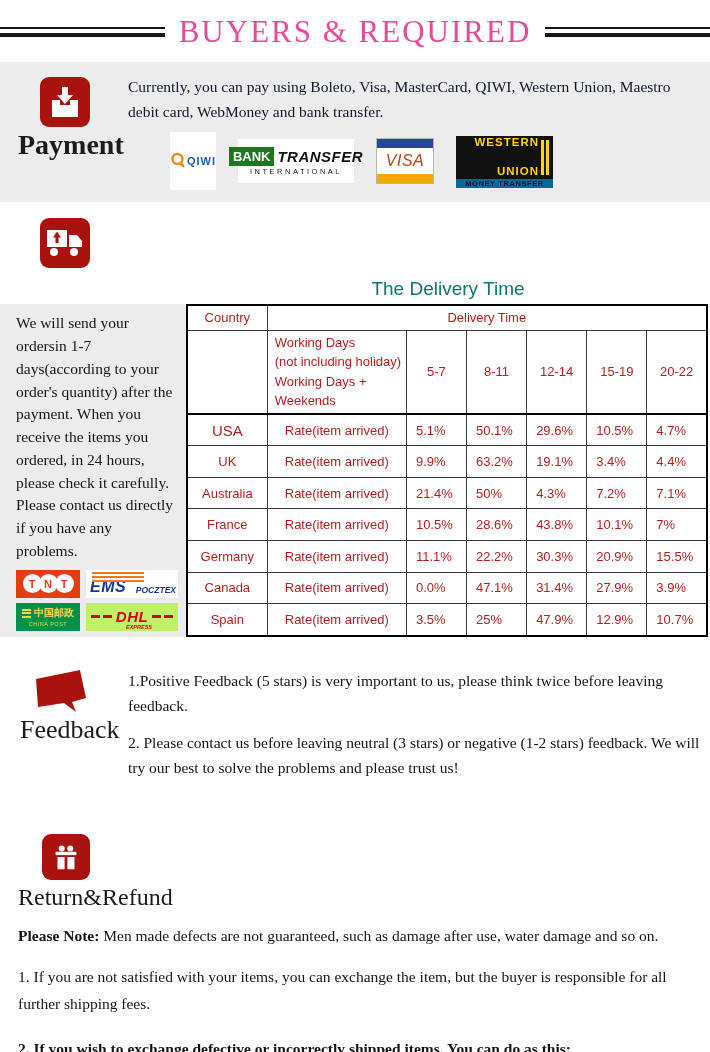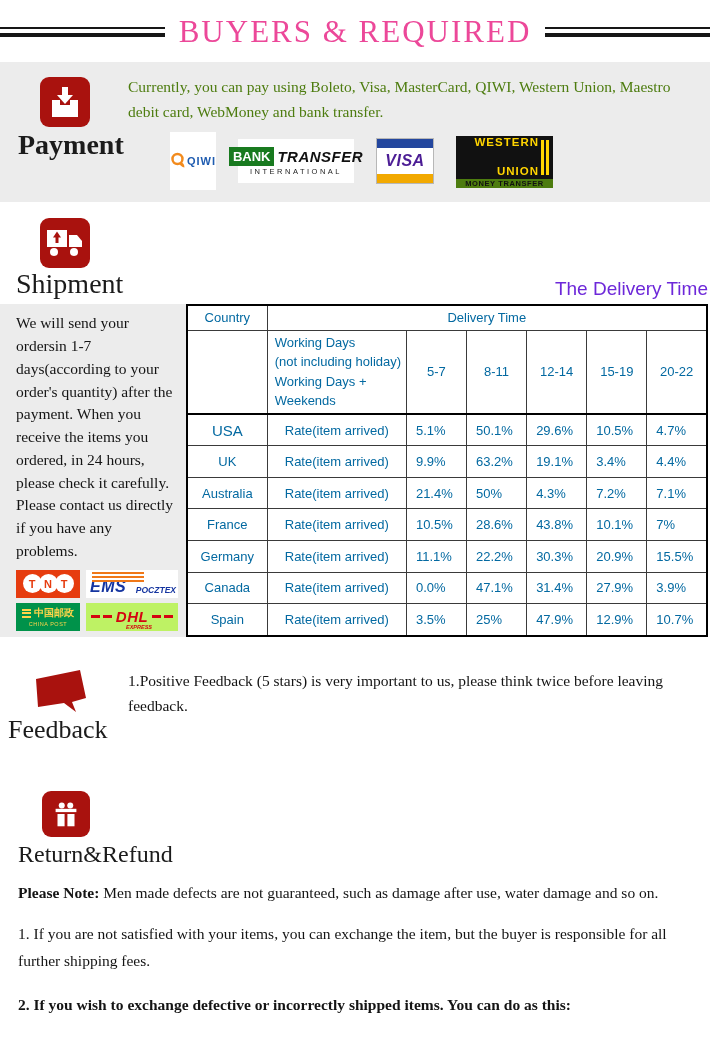--- a/index.html
+++ b/index.html
@@ -11,21 +11,21 @@
   .top-header{display:flex;align-items:center;gap:14px;padding:14px 0 4px;}
   .hline{flex:1;display:flex;flex-direction:column;gap:4px;}
   .hline span{display:block;background:#161616;}
   .hline .l1{height:2px;}
   .hline .l2{height:4px;}
   .hdr-title{font-size:31px;letter-spacing:2px;color:#ec4899;white-space:nowrap;}
   
   .icon-tile{width:50px;height:50px;background:#a9120e;border-radius:9px;
     display:flex;align-items:center;justify-content:center;flex:0 0 auto;}
   .section-label{font-size:28px;color:#1b1b1b;}
-  .body-text{font-size:15.5px;line-height:1.62;color:#4d7c0f;}
+  .body-text{font-size:15.5px;line-height:1.62;color:#0f172a;}
   
   .payment{background:#ececec;display:flex;margin-top:8px;padding:9px 0 12px;}
   .pay-left{width:128px;flex:0 0 auto;}
   .pay-left .icon-tile{margin:6px 0 2px 40px;}
   .pay-left .section-label{margin-left:18px;font-weight:bold;}
   .pay-right{flex:1;padding-right:12px;}
   .pay-right p{margin:3px 0 8px;}
   .pay-logos{display:flex;align-items:center;gap:22px;margin-left:42px;}
   .logo-qiwi{width:46px;height:58px;background:#ffffff;display:flex;flex-direction:row;
     align-items:center;justify-content:center;gap:1px;}
@@ -34,38 +34,38 @@
   .logo-bt{width:116px;height:44px;background:#fff;display:flex;flex-direction:column;
     align-items:center;justify-content:center;font-family:"Liberation Sans",sans-serif;}
   .bt-row{display:flex;align-items:center;gap:3px;}
   .bt-bank{background:#187a1f;color:#fff;font-weight:bold;font-size:13px;padding:2px 4px;}
   .bt-transfer{color:#111;font-weight:bold;font-style:italic;font-size:15px;letter-spacing:.5px;}
   .bt-sub{font-size:7.5px;letter-spacing:2.5px;color:#222;margin-top:1px;}
   .logo-visa{width:58px;height:46px;background:#fff;border:1px solid #b7b7b7;
     display:flex;flex-direction:column;box-sizing:border-box;}
   .visa-band-top{height:9px;background:#23469e;}
   .visa-mid{flex:1;display:flex;align-items:center;justify-content:center;}
-  .visa-word{color:#4c1d95;font-family:"Liberation Sans",sans-serif;font-weight:bold;
+  .visa-word{color:#c2410c;font-family:"Liberation Sans",sans-serif;font-weight:normal;
     font-style:italic;font-size:16px;letter-spacing:.5px;}
   .visa-band-bot{height:9px;background:#f2a900;}
   .logo-wu{width:97px;height:50px;display:flex;flex-direction:column;font-family:"Liberation Sans",sans-serif;}
   .wu-top{flex:1;background:#111;position:relative;display:flex;flex-direction:column;
     justify-content:center;align-items:flex-end;padding-right:14px;gap:16px;}
   .wu-top span{color:#ffd400;font-weight:bold;font-size:11.5px;letter-spacing:1px;line-height:1.15;}
   .wu-bar{position:absolute;top:4px;bottom:4px;width:3px;background:#ffd400;}
   .wu-bar.b1{right:4px;}.wu-bar.b2{right:9px;}
-  .wu-bot{height:13px;background:#4d7c0f;display:flex;align-items:flex-start;justify-content:center;}
+  .wu-bot{height:13px;background:#0369a1;display:flex;align-items:flex-start;justify-content:center;}
   .wu-bot span{color:#111;font-weight:bold;font-size:7.5px;letter-spacing:.6px;}
   
   .shipment{margin-top:16px;}
   .ship-head{position:relative;height:86px;}
   .ship-head .icon-tile{position:absolute;left:40px;top:0;}
   .ship-head .section-label{position:absolute;left:16px;top:50px;}
-  .table-title{position:absolute;left:188px;width:520px;bottom:4px;text-align:right;
-    font-family:"Liberation Sans",sans-serif;font-size:19px;color:#6d28d9;}
+  .table-title{position:absolute;left:188px;width:520px;bottom:4px;text-align:center;
+    font-family:"Liberation Sans",sans-serif;font-size:19px;color:#0f766e;}
   .ship-body{display:flex;align-items:stretch;}
   .note-panel{width:186px;flex:0 0 auto;background:#ececec;box-sizing:border-box;
     padding:8px 10px 6px 16px;}
   .note-panel p{margin:0;font-size:15.5px;line-height:1.47;}
   .carriers{display:grid;grid-template-columns:64px 92px;gap:5px 6px;margin-top:7px;}
   .car{height:28px;display:flex;align-items:center;justify-content:center;position:relative;
     font-family:"Liberation Sans",sans-serif;overflow:hidden;}
   .car-tnt{background:#e63c0f;}
   .tnt-circle{width:19px;height:19px;border-radius:50%;background:#fff;display:flex;
     align-items:center;justify-content:center;margin:0 -1.5px;color:#e63c0f;
@@ -85,36 +85,36 @@
   .cp-word{color:#ffd54a;font-weight:bold;font-size:10px;}
   .cp-sub{color:#ffd54a;font-size:5.5px;letter-spacing:.5px;margin-top:1px;}
   .car-dhl{background:#bef264;}
   .dhl-dash{width:9px;height:3px;background:#d40511;margin:0 1.5px;}
   .dhl-word{color:#d40511;font-weight:bold;font-style:italic;font-size:15px;
     letter-spacing:.5px;margin:0 2px;}
   .dhl-sub{position:absolute;bottom:1px;right:26px;color:#d40511;font-style:italic;
     font-size:5.5px;font-weight:bold;}
   
   .dtable{border-collapse:collapse;width:522px;table-layout:fixed;
-    font-family:"Liberation Sans",sans-serif;color:#0369a1;border:2px solid #000;}
+    font-family:"Liberation Sans",sans-serif;color:#b91c1c;border:2px solid #000;}
   .dtable td,.dtable th{border:1px solid #3a3a3a;font-weight:normal;font-size:13px;
     text-align:center;vertical-align:middle;padding:0;}
   .dtable .h1{height:25px;}
   .dtable .h2 td{height:58px;}
   .wd-cell{text-align:left !important;padding:2px 4px 2px 7px !important;
     font-size:11.5px;line-height:1.5;border-bottom:2px solid #000 !important;}
   .dtable .h2 td{border-bottom:2px solid #000;}
   .dtable tbody td{height:26px;}
   .dtable tbody td.val{text-align:left;padding-left:9px;}
   .dtable tbody tr:first-child td:first-child{font-size:15px;}
   
   .feedback{margin-top:30px;display:flex;}
   .fb-left{width:128px;flex:0 0 auto;position:relative;height:84px;}
   .fb-left svg{position:absolute;left:28px;top:0;}
-  .fb-left .section-label{position:absolute;left:8px;top:48px;font-size:26px;}
+  .fb-left .section-label{position:absolute;left:20px;top:48px;font-size:26px;}
   .fb-right{flex:1;padding-right:0;}
   .fb-right p{margin:2px 0 13px;font-size:15.5px;line-height:1.6;}
   
   .rr{margin-top:40px;}
   .rr .icon-tile{margin-left:42px;width:48px;height:46px;}
   .rr .section-label{margin-left:18px;font-size:24px;margin-top:4px;display:block;}
   .rr-content{padding:0 18px;}
   .rr-content p{margin:0;font-size:15.5px;}
   .rr-note{margin-top:13px !important;line-height:1.5;}
   .rr-note b{font-weight:bold;}
@@ -191,21 +191,20 @@
     <div class="icon-tile">
       <svg width="40" height="34" viewBox="0 0 40 34">
         <rect x="2" y="4" width="20" height="17" fill="#fff"></rect>
         <rect x="10.5" y="11" width="3" height="6" fill="#a9120e"></rect>
         <polygon points="8,11.5 16,11.5 12,5.5" fill="#a9120e"></polygon>
         <path d="M24 9 h8 l5 6 v6 h-13 z" fill="#fff"></path>
         <circle cx="9" cy="26" r="4" fill="#fff"></circle>
         <circle cx="29" cy="26" r="4" fill="#fff"></circle>
       </svg>
     </div>
-    <div class="section-label">Shipment</div>
     <div class="table-title">The Delivery Time</div>
   </div>
   <div class="ship-body">
     <div class="note-panel">
       <p>We will send your ordersin 1-7 days(according to your order's quantity) after the payment. When you receive the items you ordered, in 24  hours, please check it carefully. Please  contact us directly if you have any problems.</p>
       <div class="carriers">
         <div class="car car-tnt">
           <span class="tnt-circle">T</span>
           <span class="tnt-circle">N</span>
           <span class="tnt-circle">T</span>
@@ -340,20 +339,21 @@
 
 <div class="feedback">
   <div class="fb-left">
     <svg width="64" height="50" viewBox="0 0 64 50">
       <path d="M8 12 L52 3 L58 31 L44 35 L48 45 L36 36 L10 40 Z" fill="#a9120e"></path>
     </svg>
     <div class="section-label">Feedback</div>
   </div>
   <div class="fb-right">
     <p>1.Positive Feedback (5 stars) is very important to us, please think twice before leaving feedback.</p>
+    <p>2. Please contact us before leaving neutral (3 stars) or negative  (1-2 stars) feedback. We will try our best to solve the problems and please trust us!</p>
   </div>
 </div>
 
 <div class="rr">
   <div class="icon-tile">
     <svg width="34" height="34" viewBox="0 0 36 36">
       <circle cx="13.5" cy="9" r="3.2" fill="#fff"></circle>
       <circle cx="22.5" cy="9" r="3.2" fill="#fff"></circle>
       <rect x="7" y="12.5" width="22" height="3.5" fill="#fff"></rect>
       <rect x="9" y="18" width="7.5" height="13" fill="#fff"></rect>

